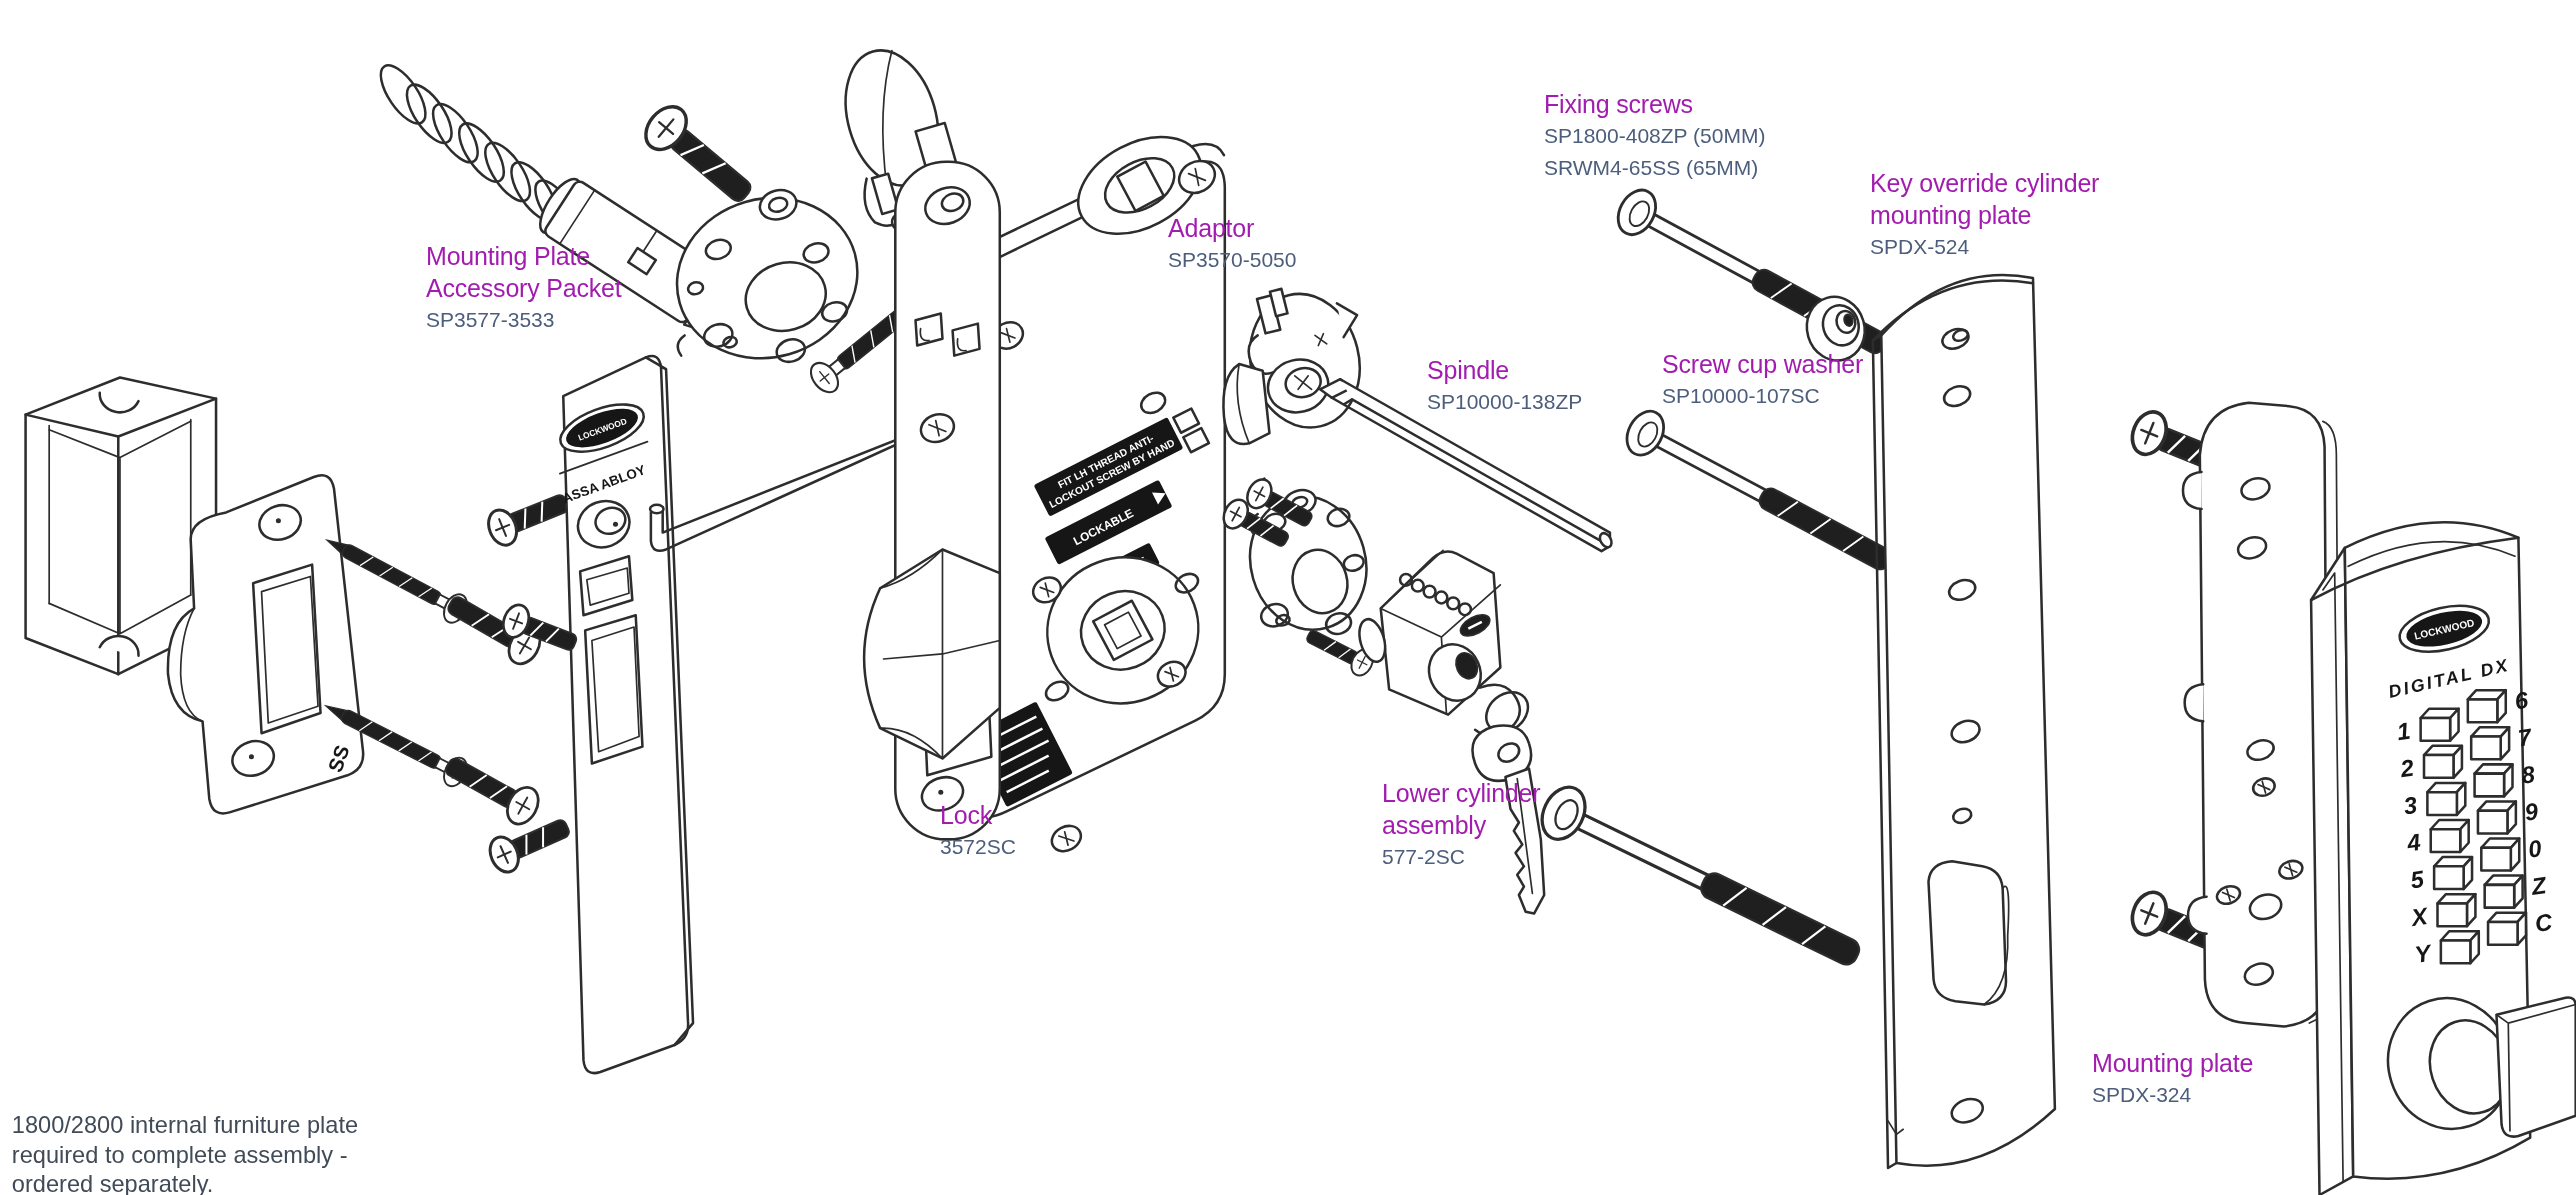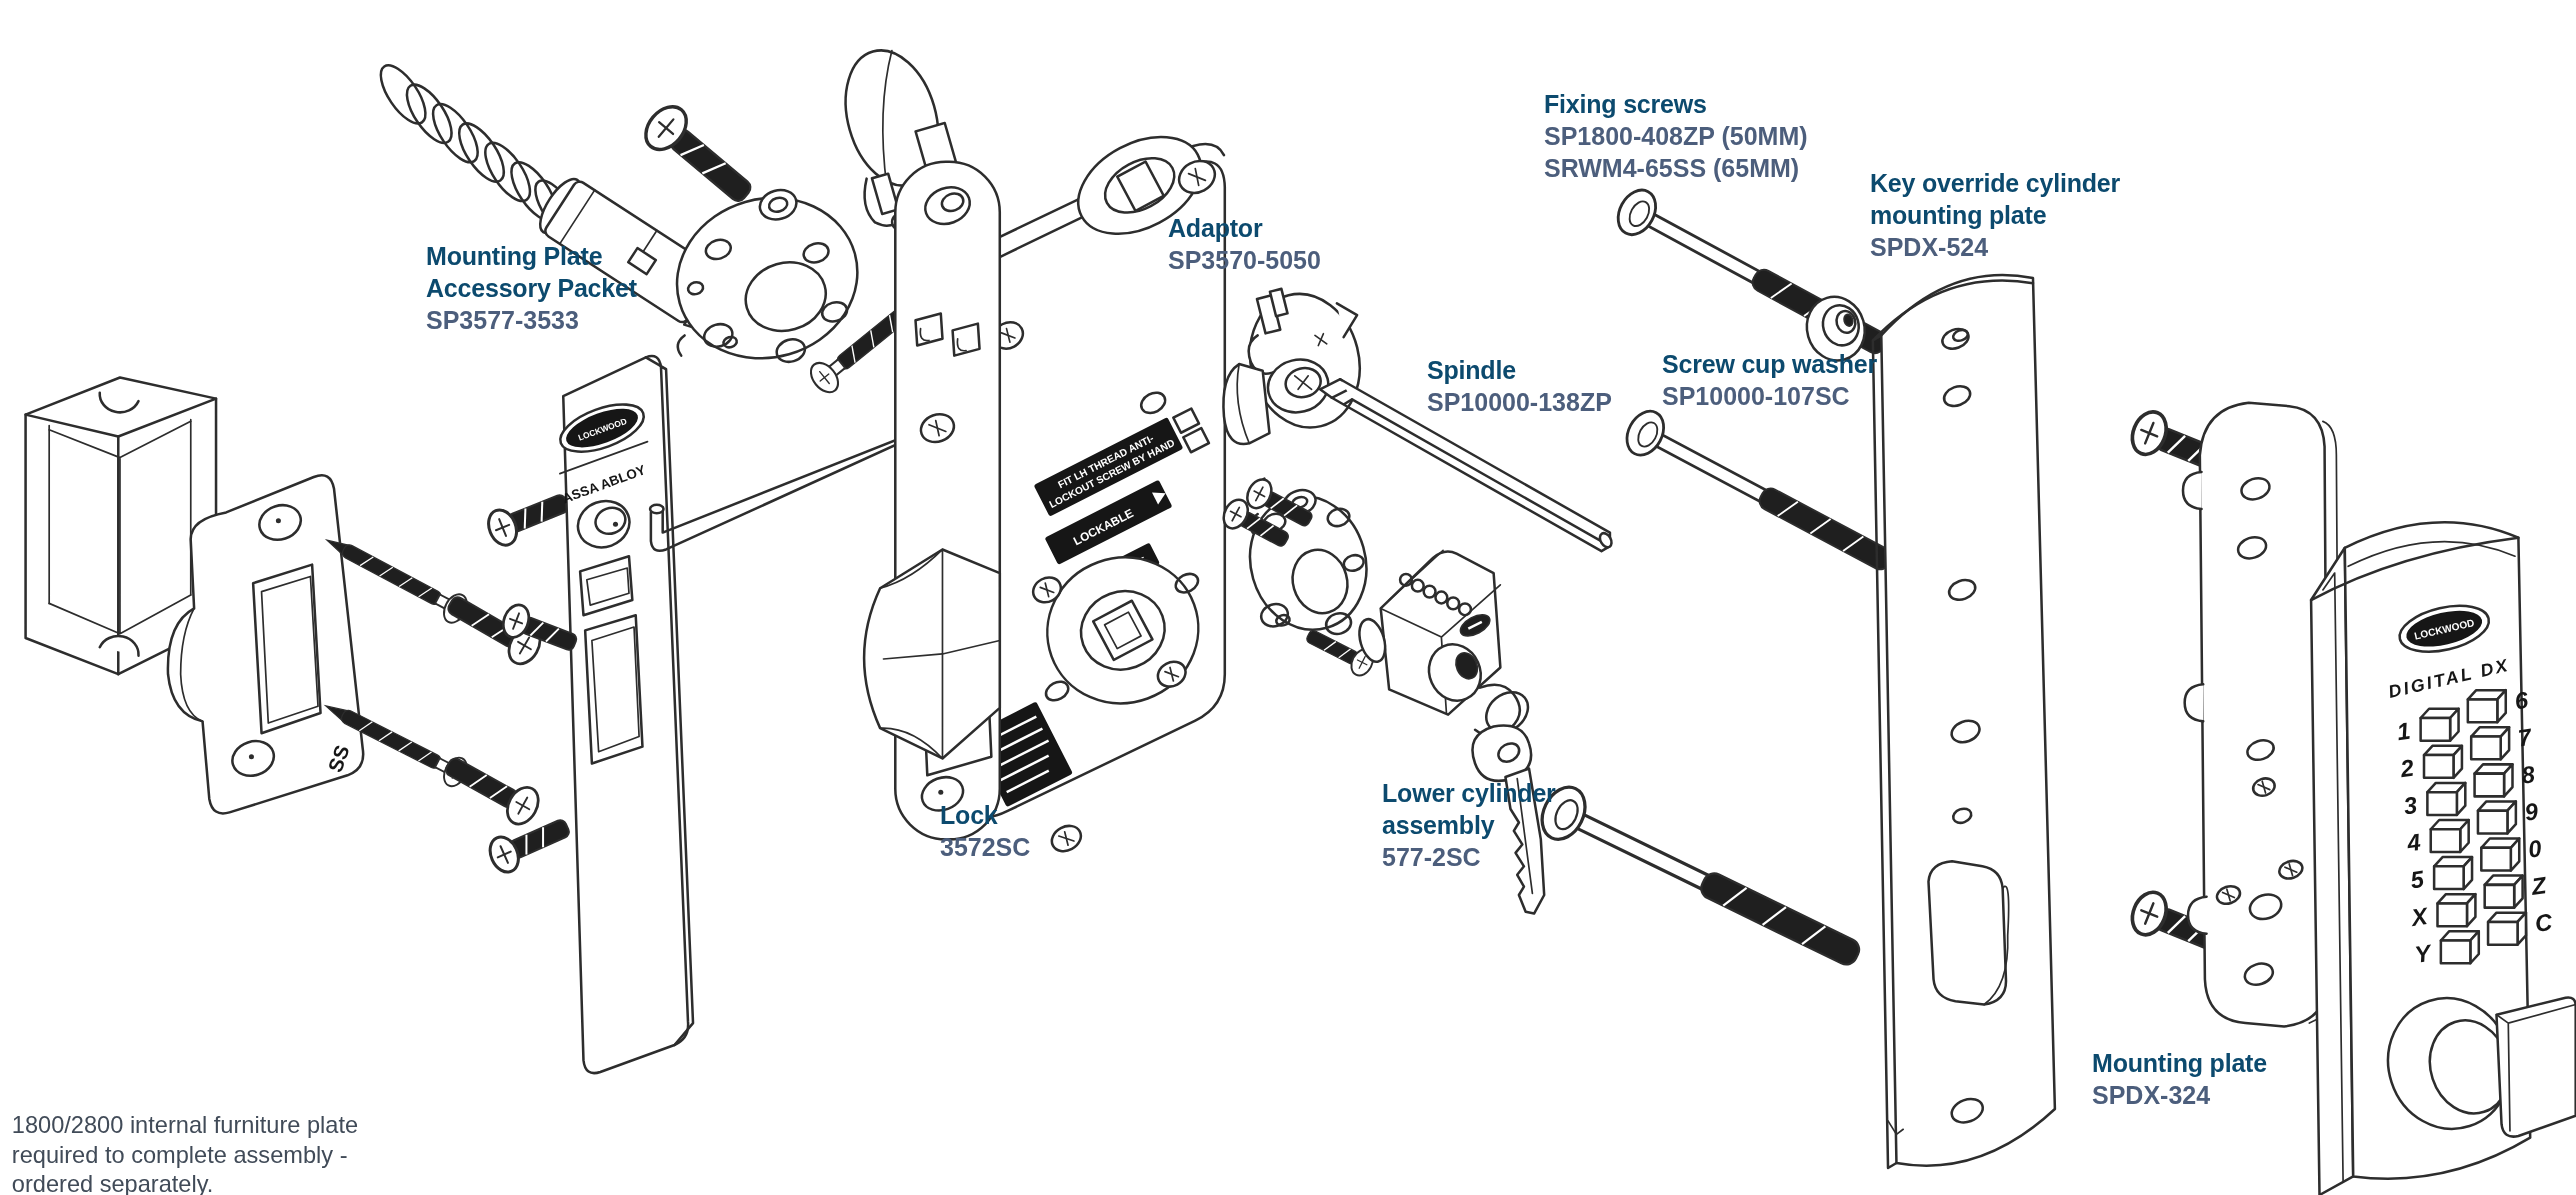--- a/index.html
+++ b/index.html
@@ -1,21 +1,21 @@
 <!DOCTYPE html>
 <html style="font-size:13.5px"><head>
 <meta charset="utf-8">
 <style>
   html,body{margin:0;padding:0;background:#fff;}
   .stage{position:relative;width:2576px;height:1195px;background:#ffffff;overflow:hidden;
          font-family:"Liberation Sans",sans-serif;}
   .stage svg{position:absolute;left:0;top:0;}
   .plabel{position:absolute;white-space:nowrap;}
-  .nm{font-weight:700;font-size:25px;line-height:32px;color:#0c4a6e;letter-spacing:-0.2px;}
-  .num{font-weight:700;font-size:25px;line-height:32px;color:#4c5e7c;}
+  .nm{font-weight:400;font-size:25px;line-height:32px;color:#a21caf;letter-spacing:-0.2px;}
+  .num{font-weight:400;font-size:21px;line-height:32px;color:#4c5e7c;}
   .note{position:absolute;font-size:23.6px;line-height:29.5px;color:#414b58;}
   .ln{fill:none;stroke:#2d2d2d;stroke-width:3;stroke-linejoin:round;stroke-linecap:round;}
   .fw{fill:#ffffff;stroke:#2d2d2d;stroke-width:3;stroke-linejoin:round;stroke-linecap:round;}
   .fd{fill:#1f1f1f;stroke:#2d2d2d;stroke-width:2;stroke-linejoin:round;}
   .thin{fill:none;stroke:#2d2d2d;stroke-width:2;stroke-linejoin:round;stroke-linecap:round;}
   .wt{fill:#ffffff;font-weight:700;}
 </style>
 </head>
 <body>
 

